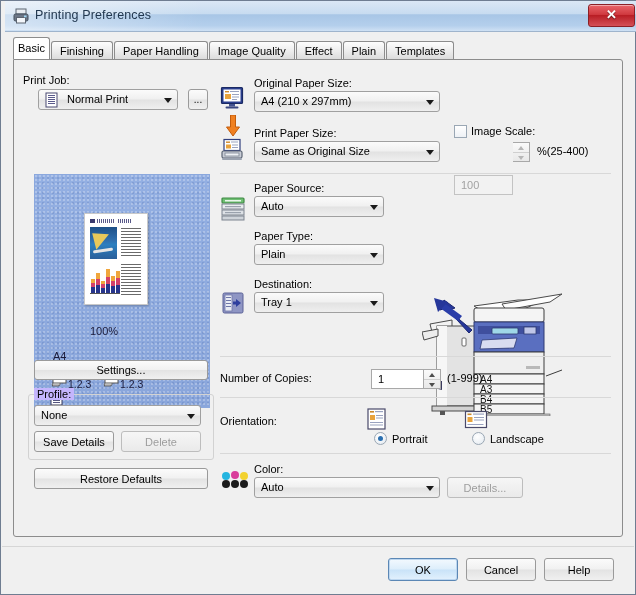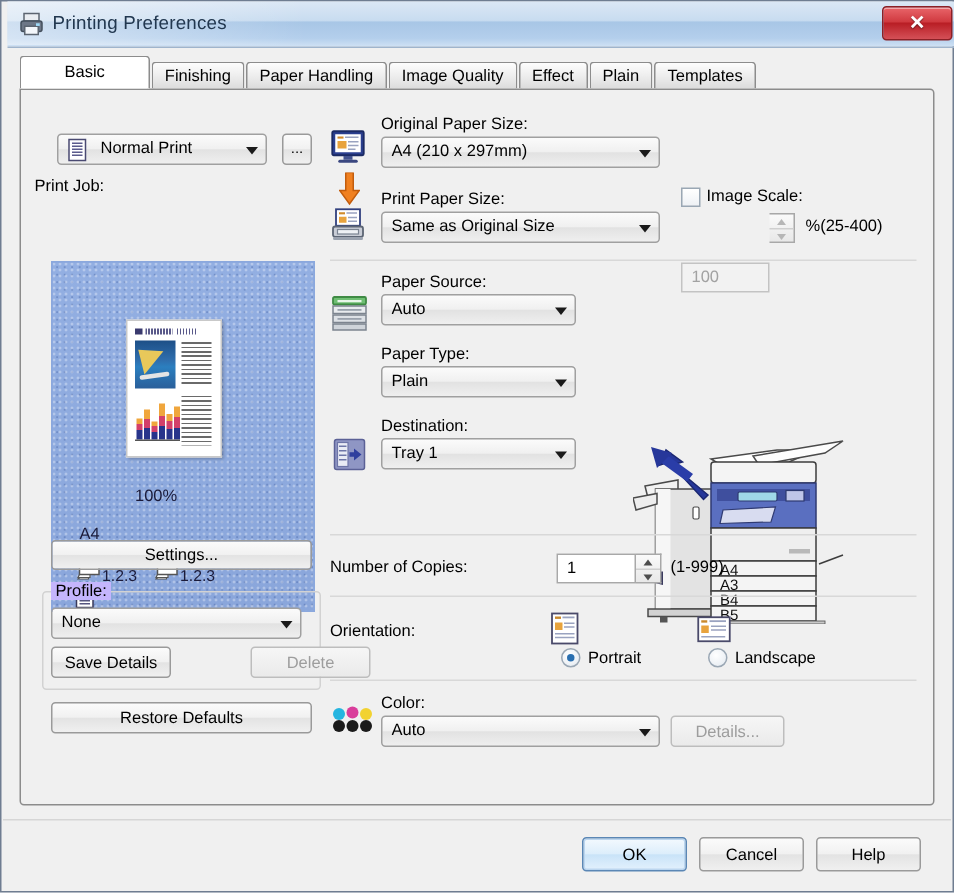--- a/index.html
+++ b/index.html
@@ -95,21 +95,21 @@
     white-space: nowrap;
     cursor: default;
   }
   .tab.selected {
     height: 22px;
     line-height: 20px;
     background: #ffffff;
     border-color: #8c8c8c;
     position: relative;
     z-index: 3;
-    padding: 0 29px;
+    padding: 0 4px;
   }
 
   
   #tabpage {
     position: absolute;
     left: 12px; top: 58px;
     width: 610px; height: 478px;
     box-sizing: border-box;
     background: #f0f0f0;
     border: 1px solid #8c8c8c;
@@ -322,21 +322,21 @@
     <div class="tab">Finishing</div>
     <div class="tab">Paper Handling</div>
     <div class="tab">Image Quality</div>
     <div class="tab">Effect</div>
     <div class="tab">Plain</div>
     <div class="tab">Templates</div>
   </div>
 
   <div id="tabpage">
 
-    <div class="label" style="left:9px; top:14px;margin-top:44px;">Print Job:</div>
+    <div class="label" style="left:9px; top:14px;">Print Job:</div>
 
     <div class="combo icon-combo" style="left:24px; top:29px; width:140px;">
       <svg class="cicon" viewBox="0 0 17 16">
         <rect x="3" y="1" width="11" height="14" fill="#ffffff" stroke="#4a4a72" stroke-width="1"></rect>
         <g fill="#5b5b8c">
           <rect x="5" y="3" width="7" height="1"></rect>
             <rect x="5" y="5" width="7" height="1"></rect>
           <rect x="5" y="7" width="7" height="1"></rect>
             <rect x="5" y="9" width="7" height="1"></rect>
           <rect x="5" y="11" width="7" height="1"></rect>
@@ -406,21 +406,21 @@
 
     <div class="groupbox" style="left:14px; top:334px; width:186px; height:66px;"></div>
     <div class="label" style="left:20px; top:328px; background:#c4b5fd; padding:0 3px;">Profile:</div>
 
     <div class="combo" style="left:20px; top:345px; width:167px;">
       <div class="cval">None</div>
       <div class="arrow"></div>
     </div>
 
     <button class="btn" style="left:20px; top:371px; width:80px; height:21px;">Save Details</button>
-    <button class="btn disabled" style="left:107px; top:371px; width:80px; height:21px;margin-left:46px;">Delete</button>
+    <button class="btn disabled" style="left:107px; top:371px; width:80px; height:21px;">Delete</button>
 
     <button class="btn" style="left:20px; top:408px; width:174px; height:21px;">Restore Defaults</button>
 
     <svg style="position:absolute; left:206px; top:26px; width:24px; height:24px;" viewBox="0 0 24 24">
       <rect x="1.5" y="1.5" width="21" height="16" rx="1" fill="#2b3f8f" stroke="#1b2a63" stroke-width="1.2"></rect>
       <rect x="3.5" y="3.5" width="17" height="12" fill="#ffffff"></rect>
       <rect x="5" y="5" width="4" height="1.4" fill="#d08a2a"></rect>
       <rect x="10" y="5" width="9" height="1" fill="#9aa3c0"></rect>
       <rect x="5" y="8" width="6" height="5" fill="#e8a33d"></rect>
       <rect x="12" y="8" width="7" height="1" fill="#9aa3c0"></rect>

